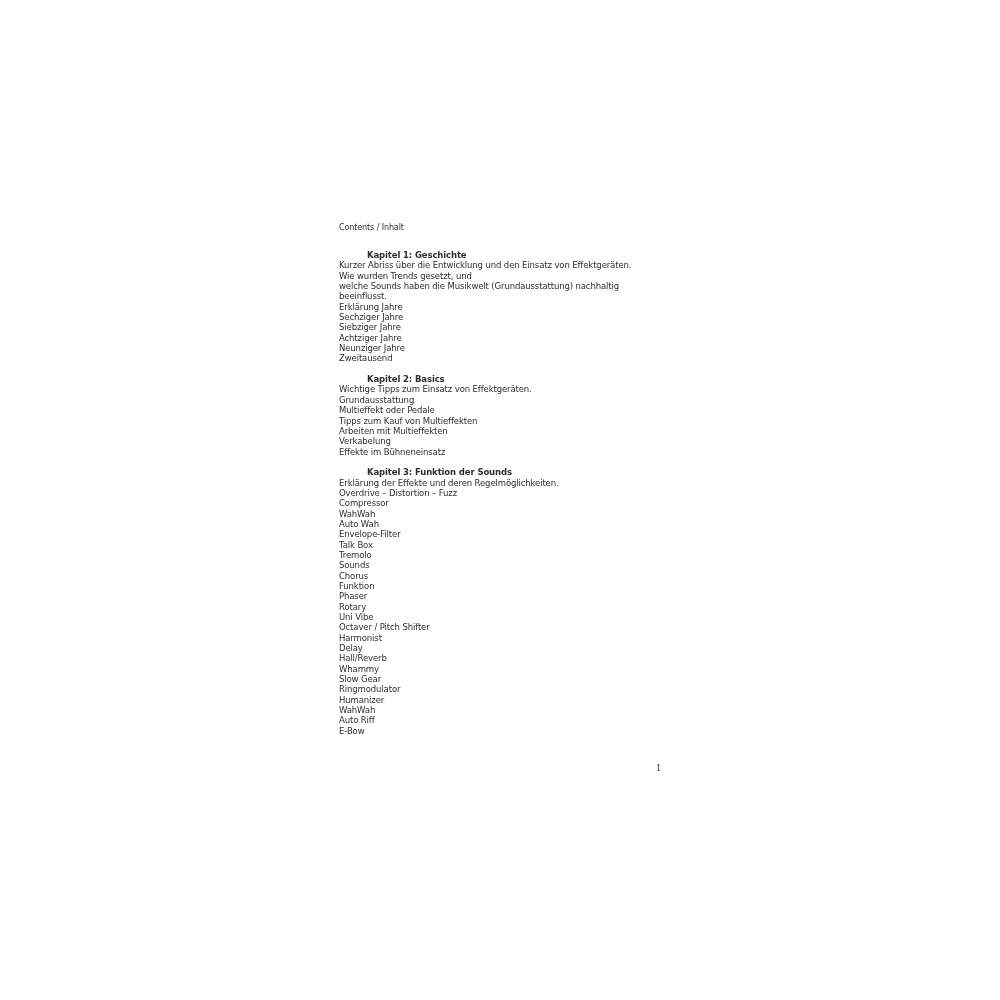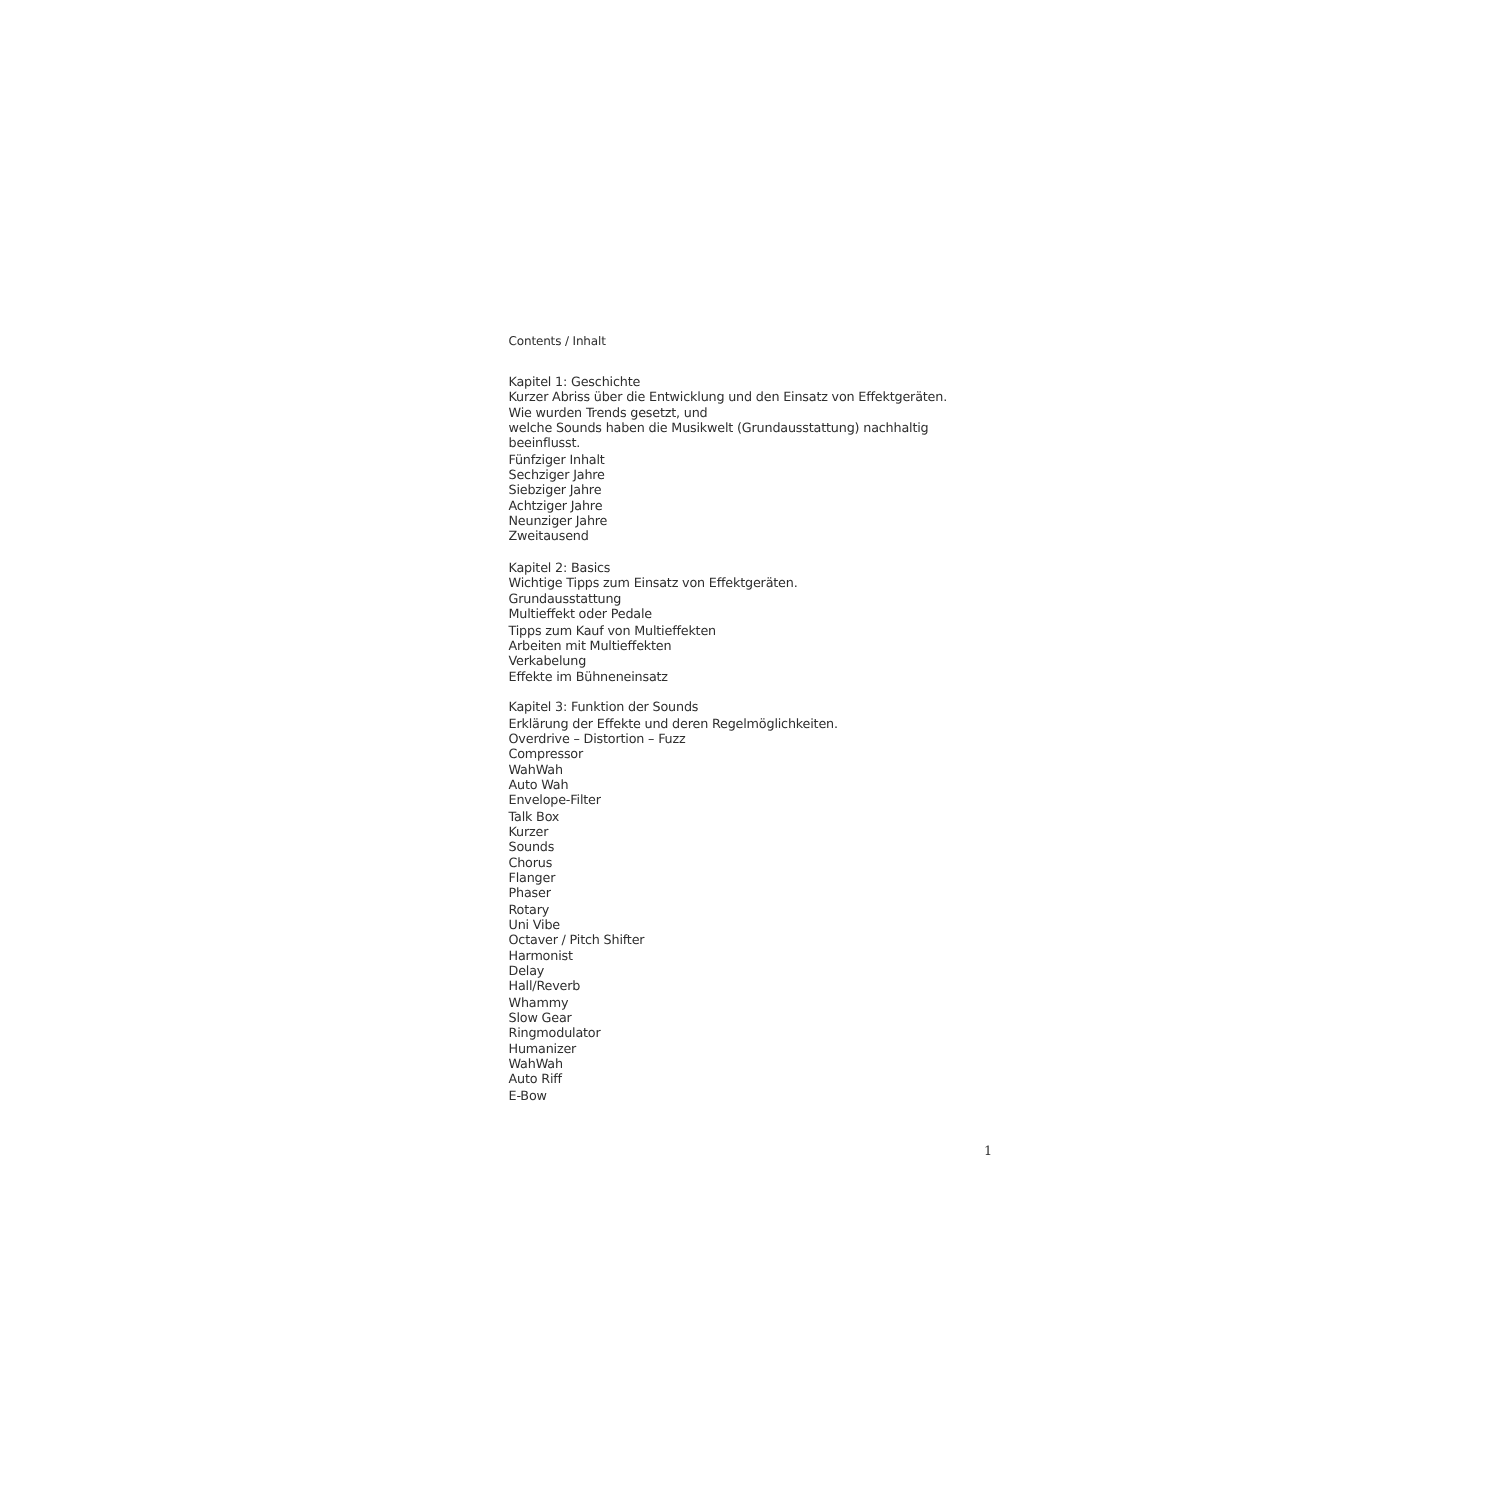--- a/index.html
+++ b/index.html
@@ -41,21 +41,22 @@
     margin: 0 0 10.35px 0;
   }
   .section .sec-title,
   .section .sec-line {
     font-size: 8.5px;
     line-height: 10.35px;
     letter-spacing: -0.12px;
     white-space: nowrap;
   }
   .sec-title {
-    font-weight: normal;
+    font-weight: bold;
+    margin-left: 28px;
   }
   .pagenum {
     position: absolute;
     left: 317px;
     top: 763px;
     font-size: 8.5px;
     line-height: 11px;
     font-family: "DejaVu Serif", "Liberation Serif", serif;
     color: #2e2e2e;
   }
@@ -66,21 +67,21 @@
 <div id="doc">
   <div class="toc-header">Contents / Inhalt</div>
 
   <div id="sections">
       <div class="section">
         <div class="sec-title">Kapitel 1: Geschichte</div>
         <div class="sec-line">Kurzer Abriss über die Entwicklung und den Einsatz von Effektgeräten.</div>
         <div class="sec-line">Wie wurden Trends gesetzt, und</div>
         <div class="sec-line">welche Sounds haben die Musikwelt (Grundausstattung) nachhaltig</div>
         <div class="sec-line">beeinflusst.</div>
-        <div class="sec-line">Fünfziger Inhalt</div>
+        <div class="sec-line">Erklärung Jahre</div>
         <div class="sec-line">Sechziger Jahre</div>
         <div class="sec-line">Siebziger Jahre</div>
         <div class="sec-line">Achtziger Jahre</div>
         <div class="sec-line">Neunziger Jahre</div>
         <div class="sec-line">Zweitausend</div>
       </div>
       <div class="section">
         <div class="sec-title">Kapitel 2: Basics</div>
         <div class="sec-line">Wichtige Tipps zum Einsatz von Effektgeräten.</div>
         <div class="sec-line">Grundausstattung</div>
@@ -92,24 +93,24 @@
       </div>
       <div class="section">
         <div class="sec-title">Kapitel 3: Funktion der Sounds</div>
         <div class="sec-line">Erklärung der Effekte und deren Regelmöglichkeiten.</div>
         <div class="sec-line">Overdrive – Distortion – Fuzz</div>
         <div class="sec-line">Compressor</div>
         <div class="sec-line">WahWah</div>
         <div class="sec-line">Auto Wah</div>
         <div class="sec-line">Envelope-Filter</div>
         <div class="sec-line">Talk Box</div>
-        <div class="sec-line">Kurzer</div>
+        <div class="sec-line">Tremolo</div>
         <div class="sec-line">Sounds</div>
         <div class="sec-line">Chorus</div>
-        <div class="sec-line">Flanger</div>
+        <div class="sec-line">Funktion</div>
         <div class="sec-line">Phaser</div>
         <div class="sec-line">Rotary</div>
         <div class="sec-line">Uni Vibe</div>
         <div class="sec-line">Octaver / Pitch Shifter</div>
         <div class="sec-line">Harmonist</div>
         <div class="sec-line">Delay</div>
         <div class="sec-line">Hall/Reverb</div>
         <div class="sec-line">Whammy</div>
         <div class="sec-line">Slow Gear</div>
         <div class="sec-line">Ringmodulator</div>

